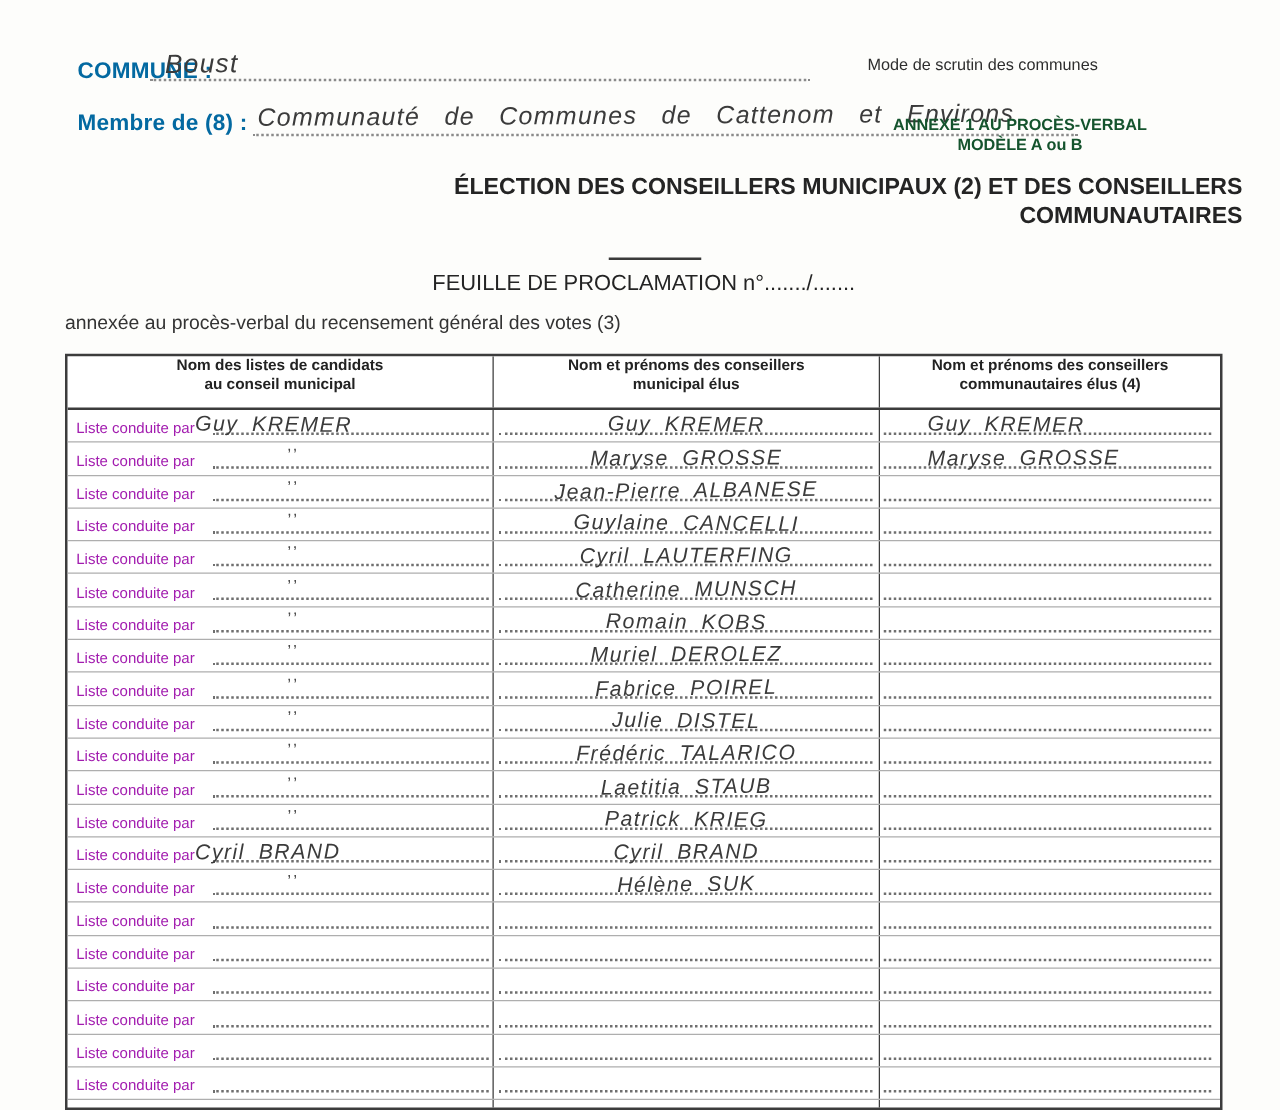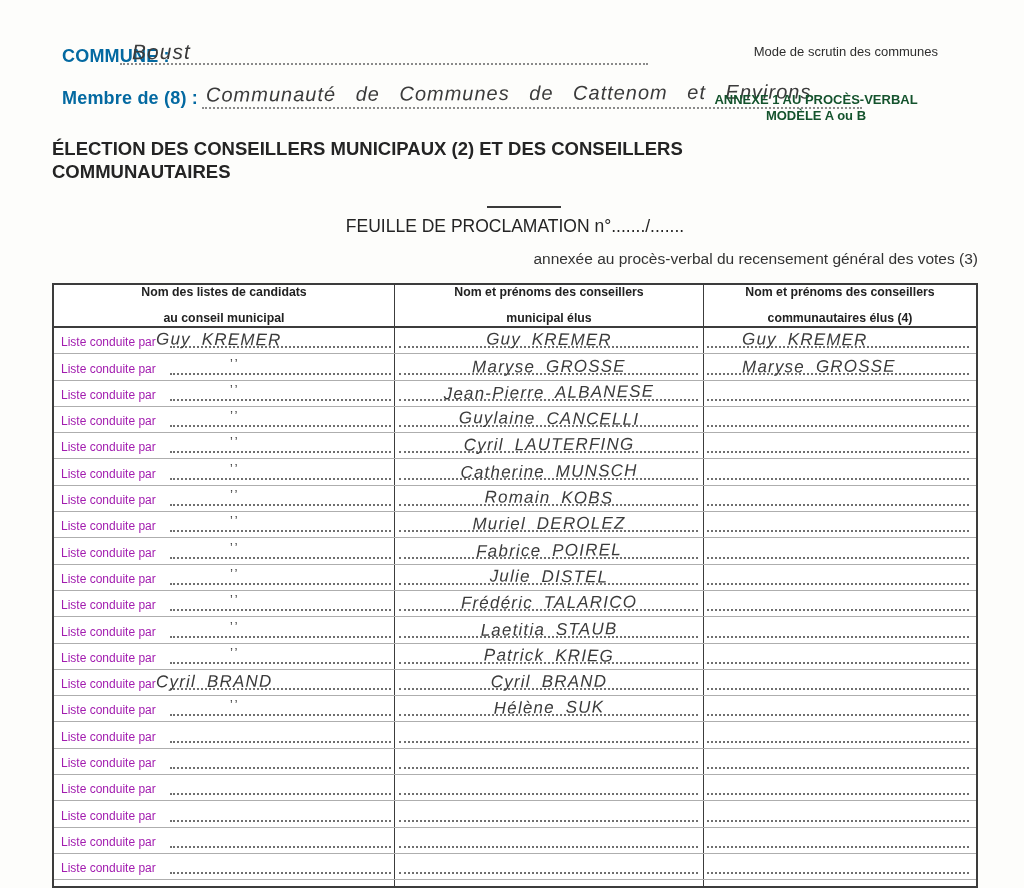--- a/index.html
+++ b/index.html
@@ -12,33 +12,33 @@
   .field-label{position:absolute;font-weight:bold;font-size:18px;letter-spacing:.2px;color:#0369a1;white-space:nowrap;text-align:right;}
   .commune-label{left:62px;top:46px;}
   .membre-label{left:62px;top:88px;}
   .dotleader{position:absolute;border-bottom:2px dotted #8a8a8a;height:0;}
   .commune-dots{left:120px;top:46px;width:528px;height:17px;}
   .membre-dots{left:202px;top:88px;width:660px;height:19px;}
   .hw{font-style:italic;color:#3b3b3b;white-space:nowrap;}
   .commune-value{position:absolute;left:132px;top:40px;font-size:21px;letter-spacing:1px;transform:rotate(-.6deg);}
   .membre-value{position:absolute;left:206px;top:82px;font-size:20px;letter-spacing:1px;word-spacing:13px;transform:rotate(-.3deg);}
   
-  .scrutin{position:absolute;left:694px;top:44px;width:244px;text-align:right;font-size:13px;line-height:16.5px;color:#2e2e2e;}
+  .scrutin{position:absolute;left:694px;top:44px;width:244px;text-align:left;font-size:13px;line-height:16.5px;color:#2e2e2e;}
   .scrutin .b{font-weight:bold;}
   .annexe{position:absolute;left:690px;top:92px;width:252px;text-align:center;font-size:13px;font-weight:bold;line-height:16px;color:#14532d;}
   
-  .title{position:absolute;left:52px;top:137px;width:926px;text-align:left;font-weight:bold;font-size:18.5px;line-height:23px;color:#242424;}
+  .title{position:absolute;left:68px;top:137px;width:926px;text-align:right;font-weight:bold;font-size:18.5px;line-height:23px;color:#242424;}
   .title-divider{position:absolute;left:487px;top:206px;width:74px;border-top:2px solid #3a3a3a;}
   .subtitle{position:absolute;left:52px;top:216px;width:926px;text-align:center;font-weight:normal;font-size:17.5px;color:#242424;}
-  .subnote{position:absolute;left:52px;top:250px;width:926px;text-align:right;font-size:15.5px;color:#333;}
+  .subnote{position:absolute;left:52px;top:250px;width:926px;text-align:left;font-size:15.5px;color:#333;}
   
   .ptable{position:absolute;left:52px;top:283px;width:926px;height:605px;box-sizing:border-box;
           border:2px solid #3c3c3c;background:#fff;overflow:hidden;}
   .thead{display:grid;grid-template-columns:341px 309px 1fr;height:43px;border-bottom:2px solid #3c3c3c;box-sizing:border-box;}
-  .th{border-right:1.5px solid #3c3c3c;display:flex;flex-direction:column;align-items:center;justify-content:space-between;
+  .th{border-right:1.5px solid #3c3c3c;display:flex;flex-direction:column;align-items:center;justify-content:flex-start;
       font-weight:bold;font-size:12.3px;line-height:15px;text-align:center;color:#222;}
   .th:last-child{border-right:none;}
   .row{display:grid;grid-template-columns:341px 309px 1fr;height:26.3px;border-bottom:1px solid #aeaeae;box-sizing:border-box;position:relative;}
   .cell{position:relative;border-right:1.5px solid #3c3c3c;}
   .cell:last-child{border-right:none;}
   .rlabel{position:absolute;left:7px;bottom:4px;font-size:12px;color:#a21caf;white-space:nowrap;}
   .leader{position:absolute;bottom:5px;border-bottom:2px dotted #6f6f6f;height:0;}
   .leader.c1{left:116px;right:3px;}
   .leader.c2{left:4px;right:5px;}
   .leader.c3{left:3px;right:7px;}

